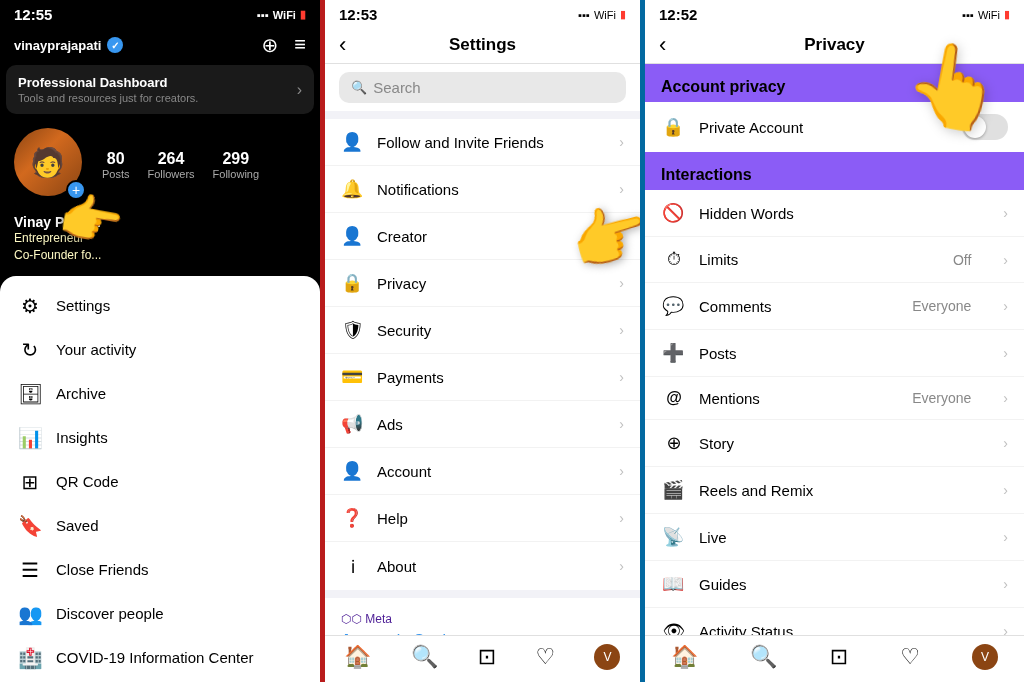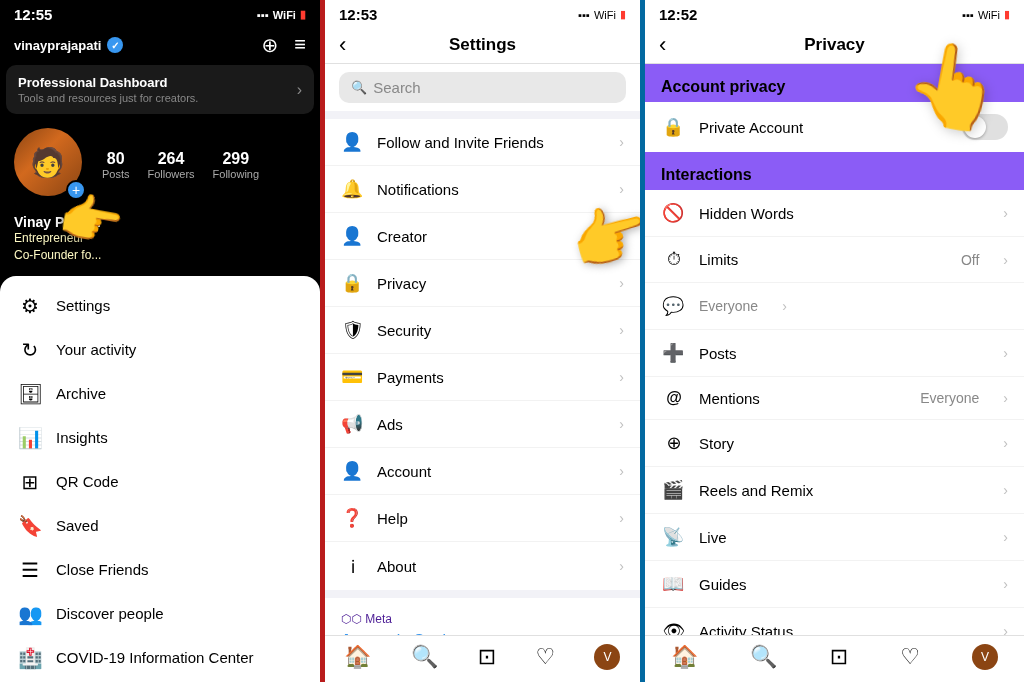--- a/index.html
+++ b/index.html
@@ -295,21 +295,21 @@
     .privacy-item {
       display: flex;
       align-items: center;
       padding: 12px 16px;
       border-bottom: 1px solid #f2f2f2;
       gap: 12px;
     }
     .privacy-item:last-child { border-bottom: none; }
     .privacy-item-icon { font-size: 18px; width: 26px; text-align: center; color: #000; }
     .privacy-item-label { flex: 1; font-size: 15px; color: #000; }
-    .privacy-item-value { font-size: 14px; color: #888; margin-right: 12px; }
+    .privacy-item-value { font-size: 14px; color: #888; margin-right: 20px; }
     .privacy-chevron { color: #c0c0c0; font-size: 14px; }
     .privacy-toggle {
       width: 46px; height: 26px;
       background: #e0e0e0;
       border-radius: 13px;
       display: flex; align-items: center;
       padding: 2px;
     }
     .toggle-knob {
       width: 22px; height: 22px;
@@ -577,20 +577,21 @@
         <span class="privacy-chevron">›</span>
       </div>
       <div class="privacy-item">
         <span class="privacy-item-icon">⏱</span>
         <span class="privacy-item-label">Limits</span>
         <span class="privacy-item-value">Off</span>
         <span class="privacy-chevron">›</span>
       </div>
       <div class="privacy-item">
         <span class="privacy-item-icon">💬</span>
+        <span class="privacy-item-label">Comments</span>
         <span class="privacy-item-value">Everyone</span>
         <span class="privacy-chevron">›</span>
       </div>
       <div class="privacy-item">
         <span class="privacy-item-icon">➕</span>
         <span class="privacy-item-label">Posts</span>
         <span class="privacy-chevron">›</span>
       </div>
       <div class="privacy-item">
         <span class="privacy-item-icon" style="font-style:normal;font-weight:700;font-size:16px;">@</span>

